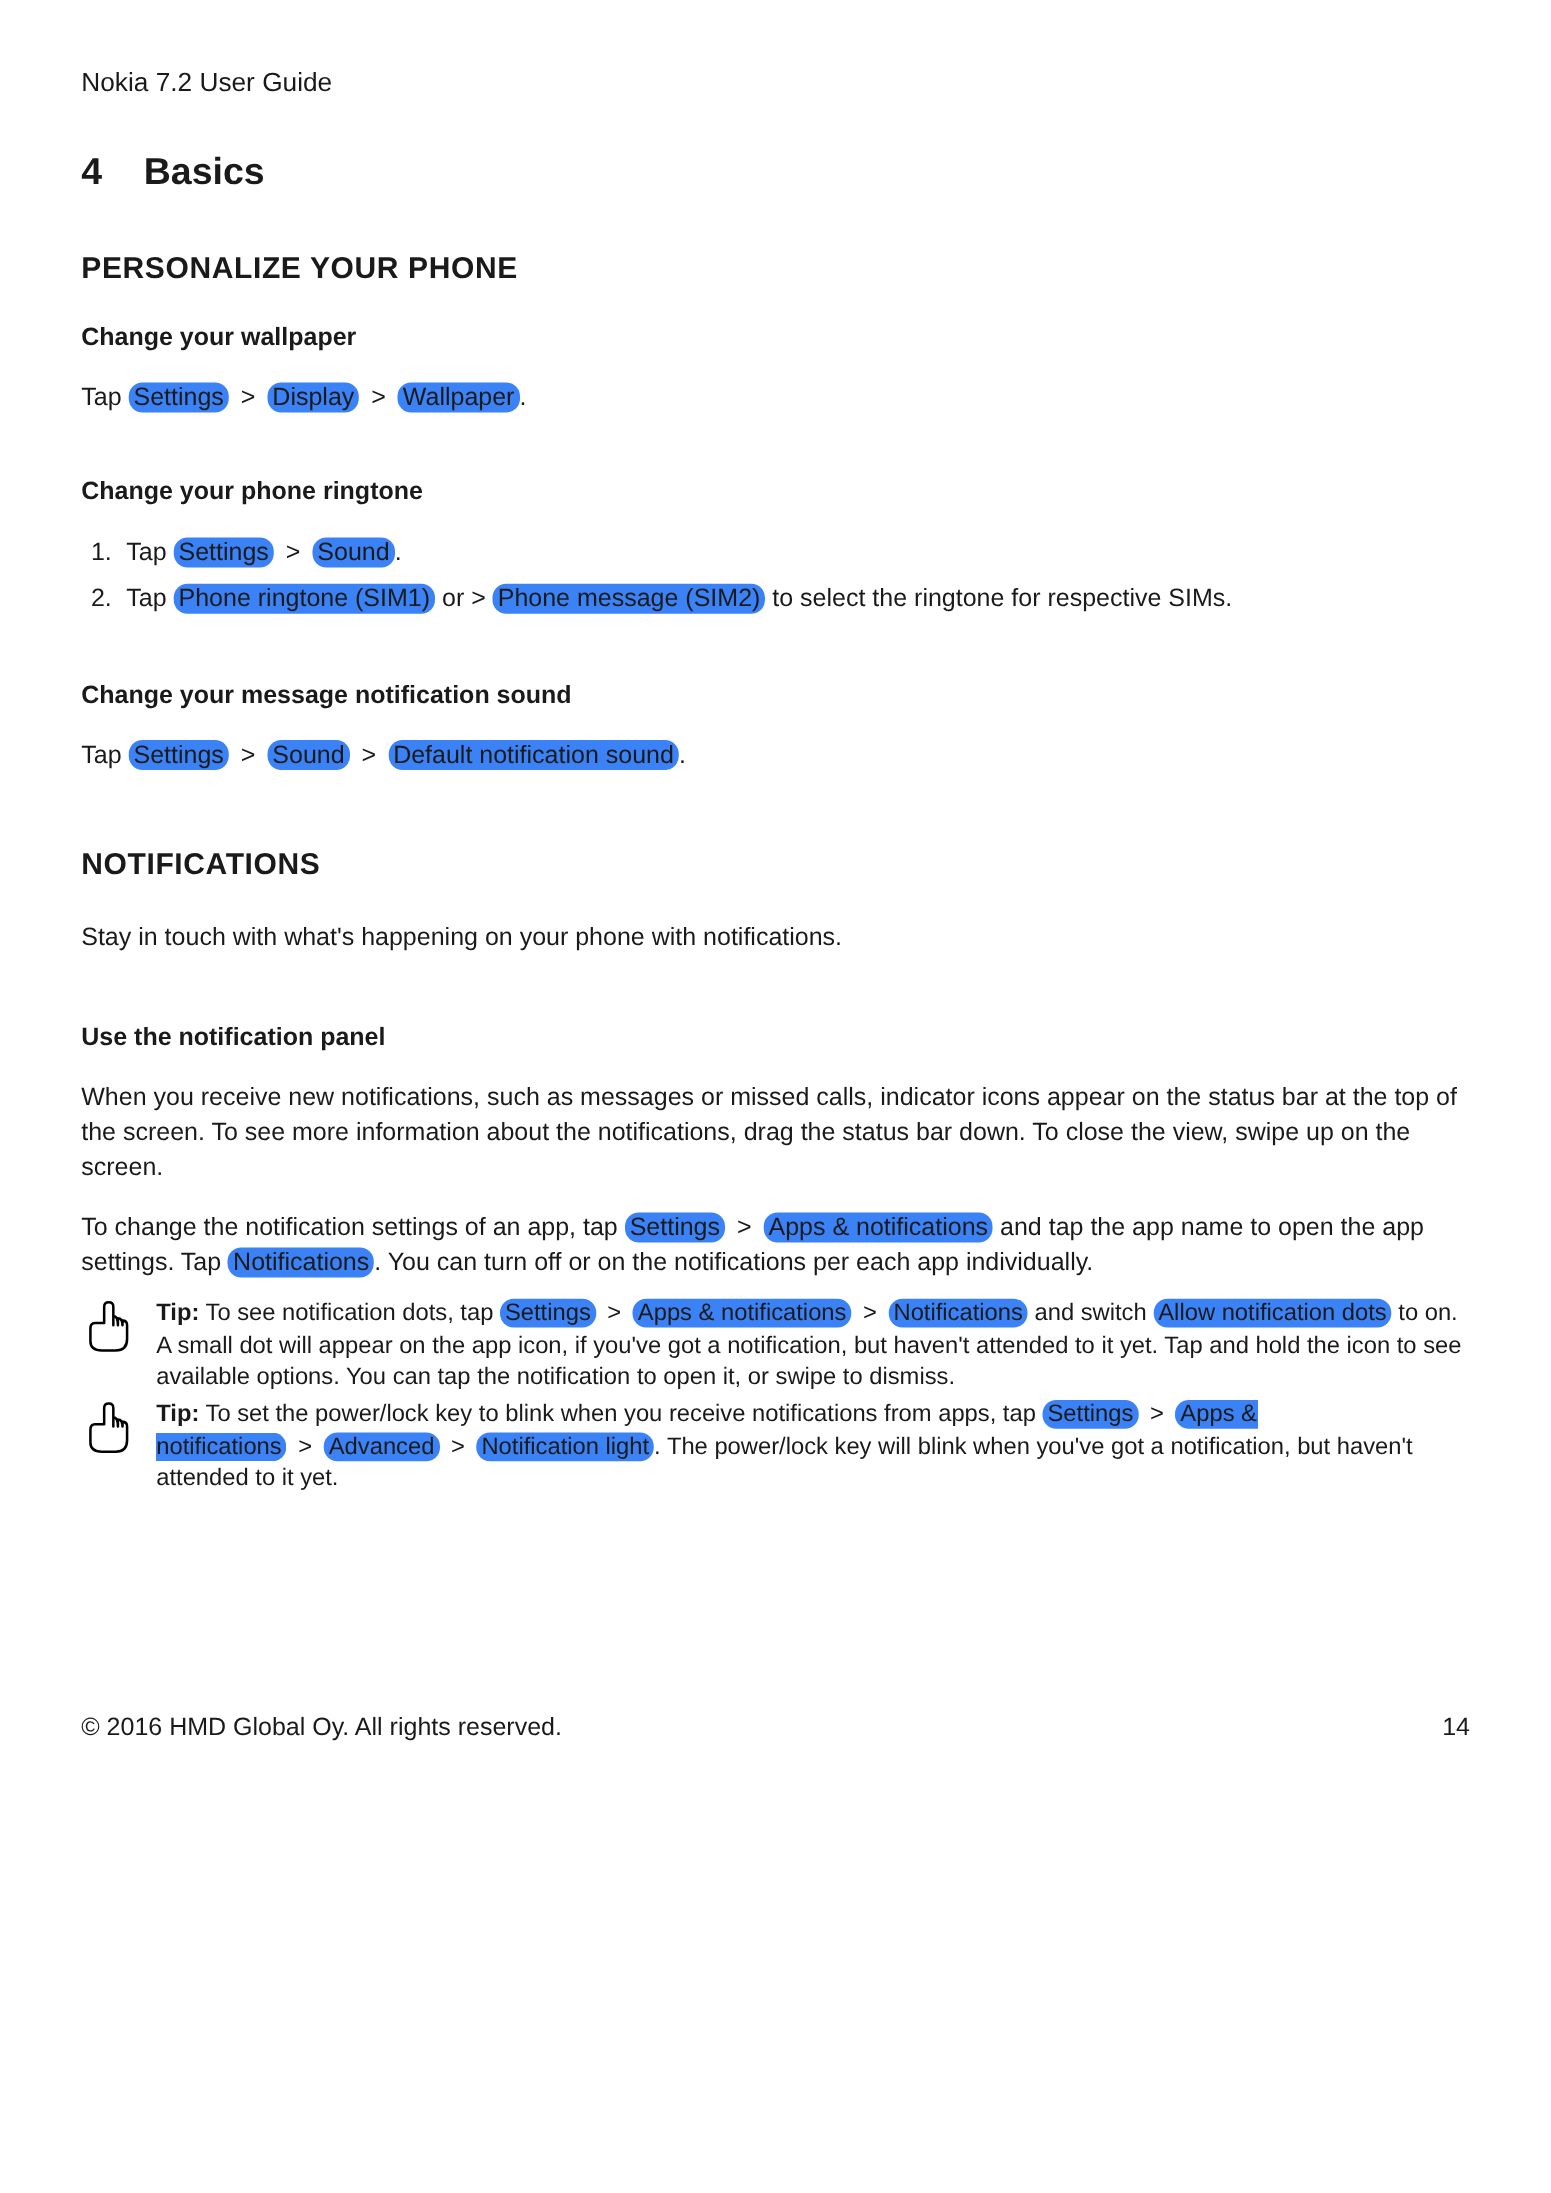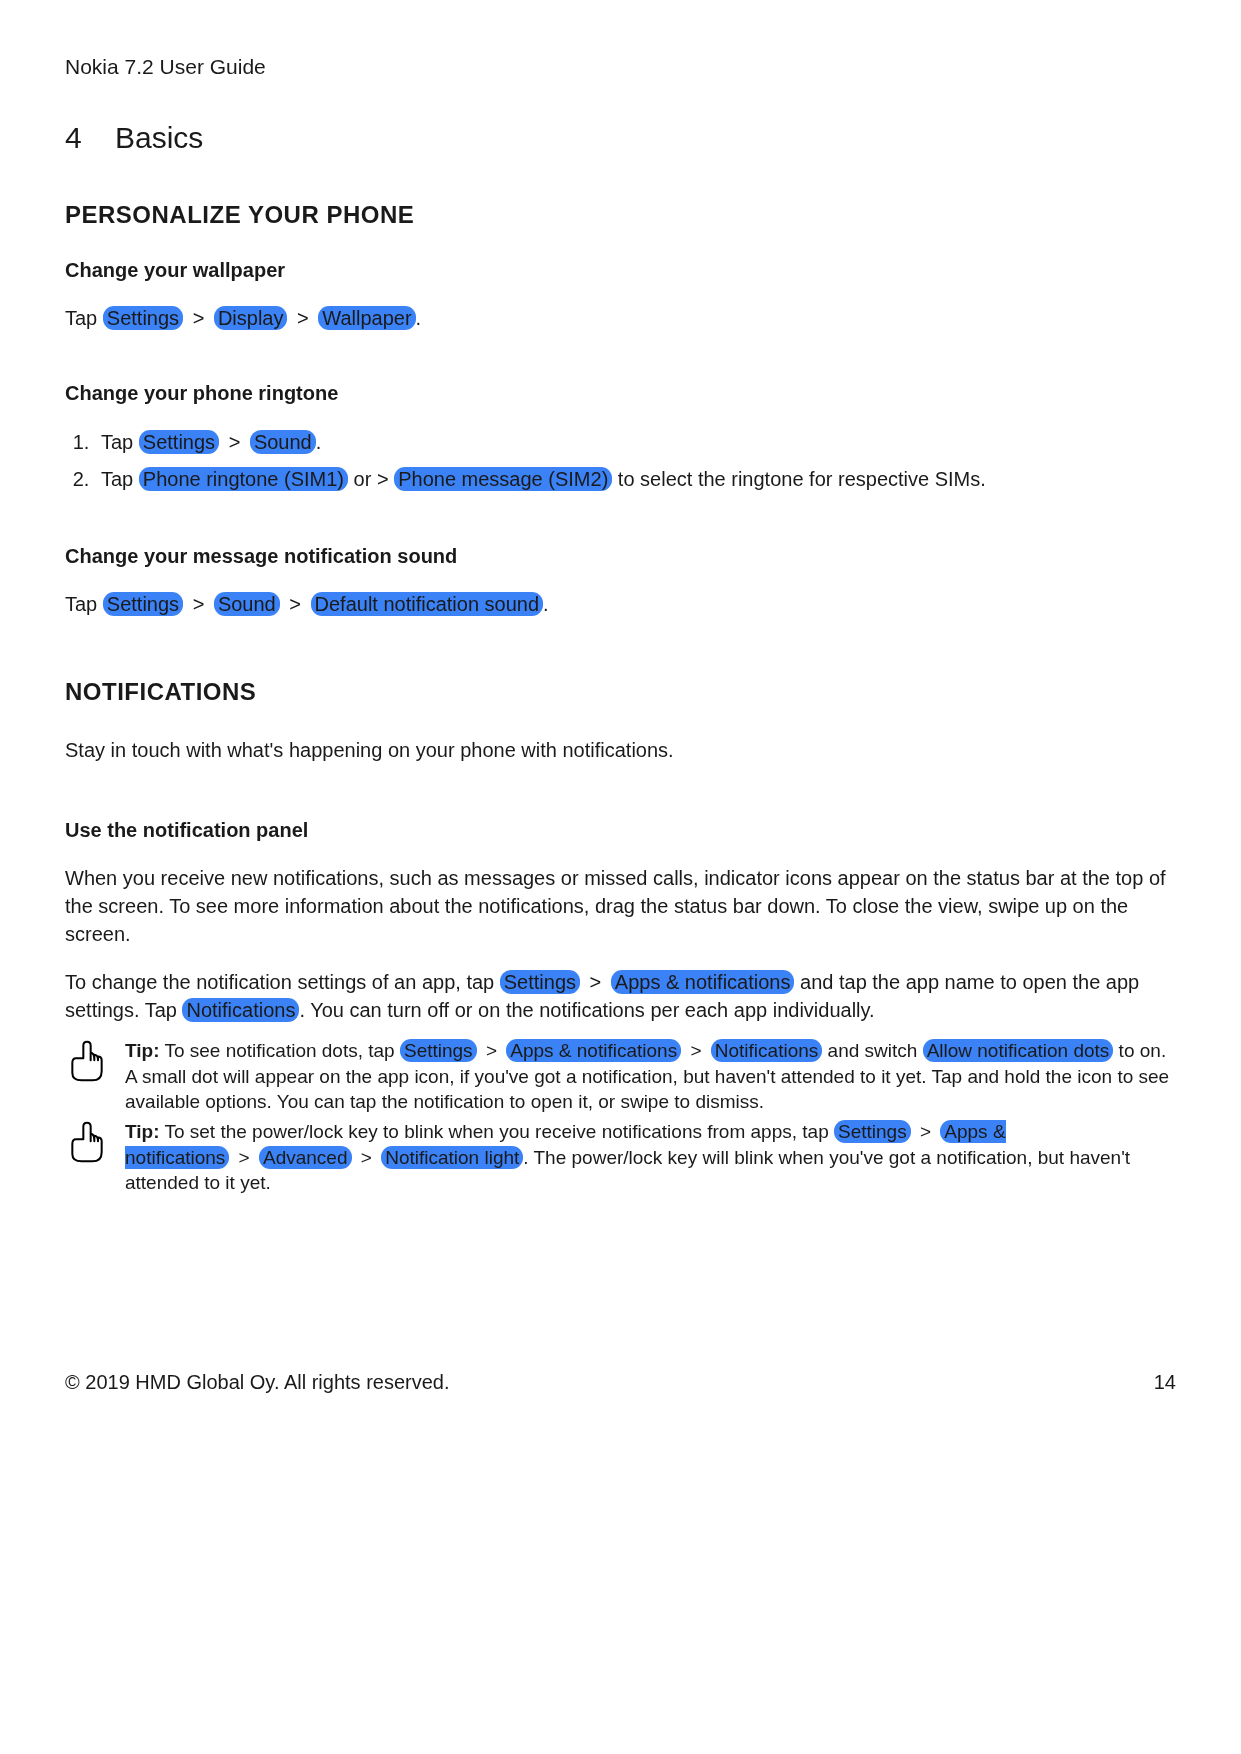--- a/index.html
+++ b/index.html
@@ -16,21 +16,21 @@
     padding: 55px 65px 50px 65px;
     position: relative;
   }
   .doc-title {
     font-size: 21px;
     font-weight: 400;
     margin-bottom: 42px;
   }
   .chapter {
     font-size: 30px;
-    font-weight: 400;
+    font-weight: 700;
     margin-bottom: 46px;
   }
   .chapter .num { display:inline-block; width: 50px; }
   .section-h {
     font-size: 24px;
     font-weight: 700;
     letter-spacing: 0.5px;
     margin-bottom: 30px;
   }
   .intro {
@@ -151,17 +151,17 @@
       <svg viewBox="0 0 48 48" width="44" height="44" fill="none" stroke="#000" stroke-width="2.2" stroke-linejoin="round" stroke-linecap="round">
         <path d="M20 6 L20 20 L12 20 Q8 20 8 25 L8 36 Q8 44 18 44 L30 44 Q40 44 40 34 L40 22 Q40 18 36 18 L36 22 Q36 16 32 16 L32 22 Q32 14 28 14 L28 22 L28 6 Q28 2 24 2 Q20 2 20 6 Z"></path>
       </svg>
     </div>
     <div class="tip-text">
       <b>Tip:</b><span> To set the power/lock key to blink when you receive notifications from apps, tap </span><span class="ui">Settings</span><span class="sep">&nbsp;&gt;&nbsp;</span><span class="ui">Apps &amp; notifications</span><span class="sep">&nbsp;&gt;&nbsp;</span><span class="ui">Advanced</span><span class="sep">&nbsp;&gt;&nbsp;</span><span class="ui">Notification light</span><span>. The power/lock key will blink when you've got a notification, but haven't attended to it yet.</span>
     </div>
   </div>
 
   <div class="footer">
-    <span>© 2019 HMD Global Oy. All rights reserved.</span>
+    <span>© 2016 HMD Global Oy. All rights reserved.</span>
     <span>14</span>
   </div>
 
 </div>
 
 </body></html>

